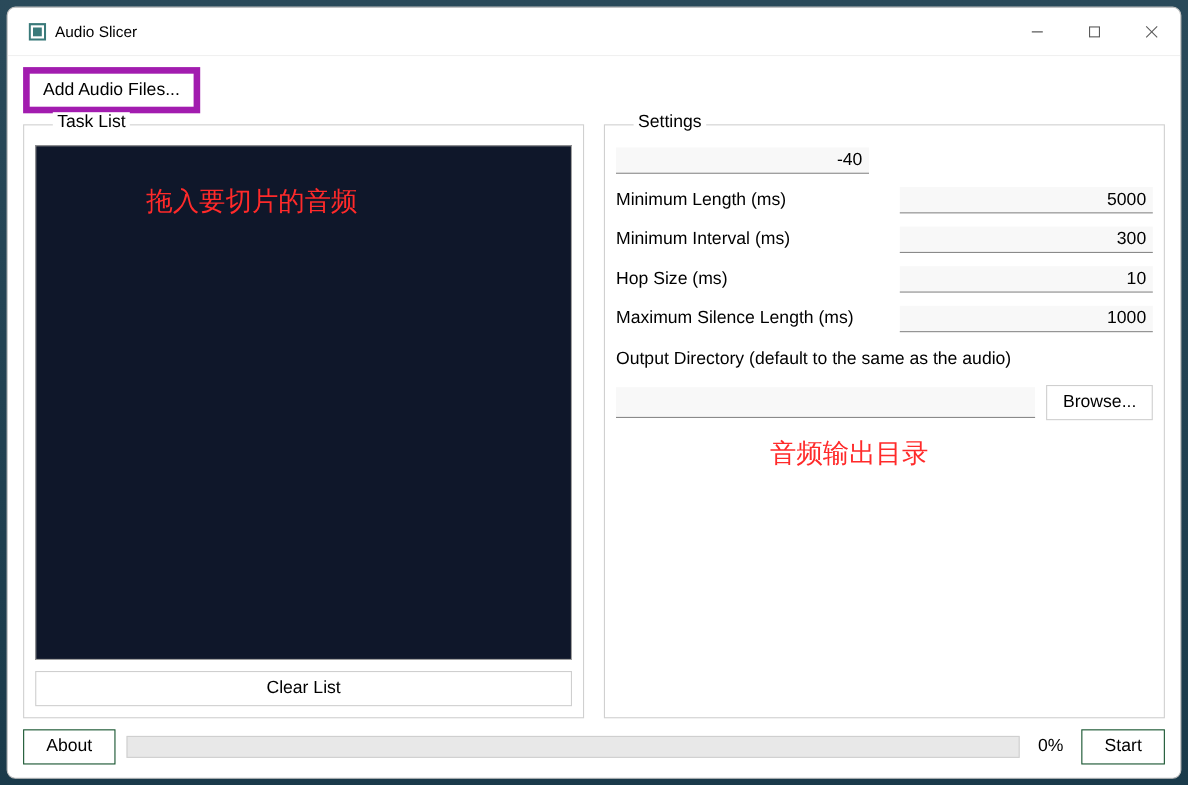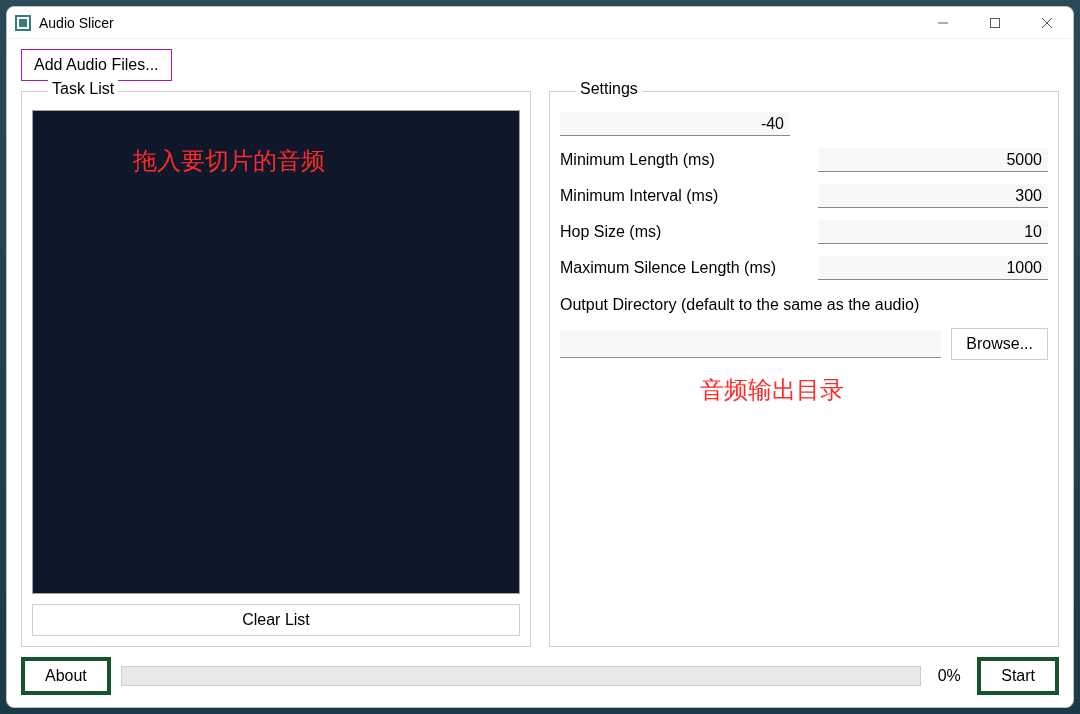--- a/index.html
+++ b/index.html
@@ -23,24 +23,24 @@
       right: 6px;
       bottom: 6px;
       background: #ffffff;
       border: 1px solid #bfbfbf;
       border-radius: 8px;
       display: flex;
       flex-direction: column;
       overflow: hidden;
     }
     .titlebar {
-      height: 32px;
-      display: flex;
-      align-items: center;
-      padding-left: 8px;
+      height: 44px;
+      display: flex;
+      align-items: center;
+      padding-left: 19px;
       border-bottom: 1px solid #f0f0f0;
     }
     .titlebar-icon {
       width: 16px;
       height: 16px;
       margin-right: 8px;
       display: inline-flex;
       align-items: center;
       justify-content: center;
     }
@@ -66,21 +66,21 @@
     }
     .content {
       flex: 1;
       padding: 10px 14px 0 14px;
       display: flex;
       flex-direction: column;
     }
     .top-btn {
       align-self: flex-start;
       padding: 6px 12px;
-      border: 1px solid #a21caf;
+      border: 6px solid #a21caf;
       background: #ffffff;
       font-size: 16px;
       cursor: pointer;
       font-family: inherit;
     }
     .columns {
       flex: 1;
       display: flex;
       gap: 18px;
       margin-top: 10px;
@@ -191,21 +191,21 @@
       left: 140px;
     }
     .bottom-bar {
       display: flex;
       align-items: center;
       gap: 10px;
       padding: 10px 14px 12px 14px;
     }
     .about-btn, .start-btn {
       padding: 6px 20px;
-      border: 4px solid #14532d;
+      border: 1px solid #14532d;
       background: #ffffff;
       font-size: 16px;
       cursor: pointer;
       font-family: inherit;
     }
     .progress-wrap {
       flex: 1;
       height: 20px;
       border: 1px solid #cfcfcf;
       background: #e8e8e8;

